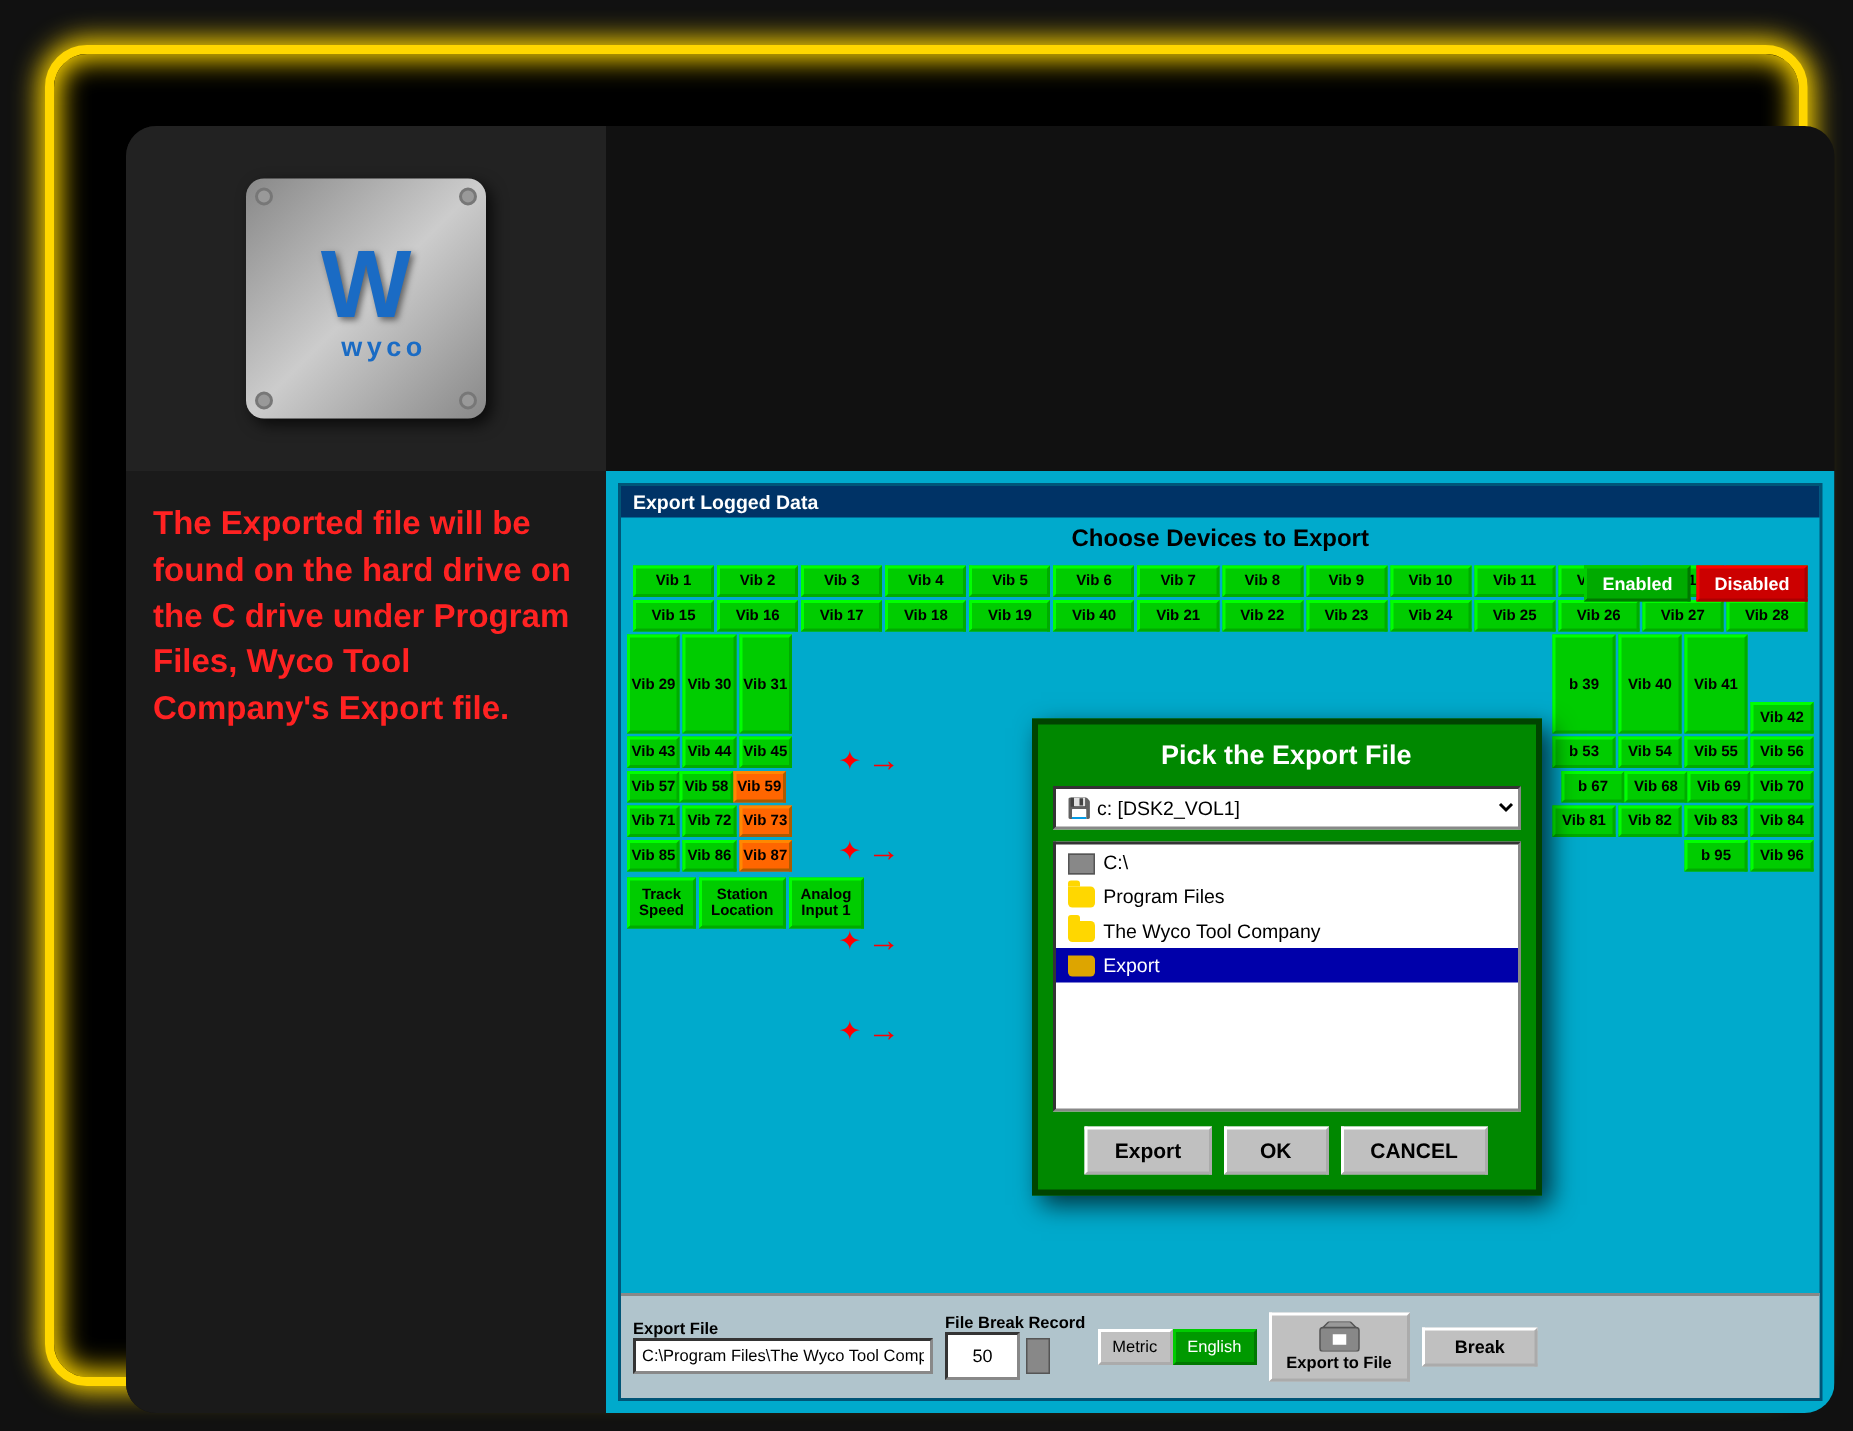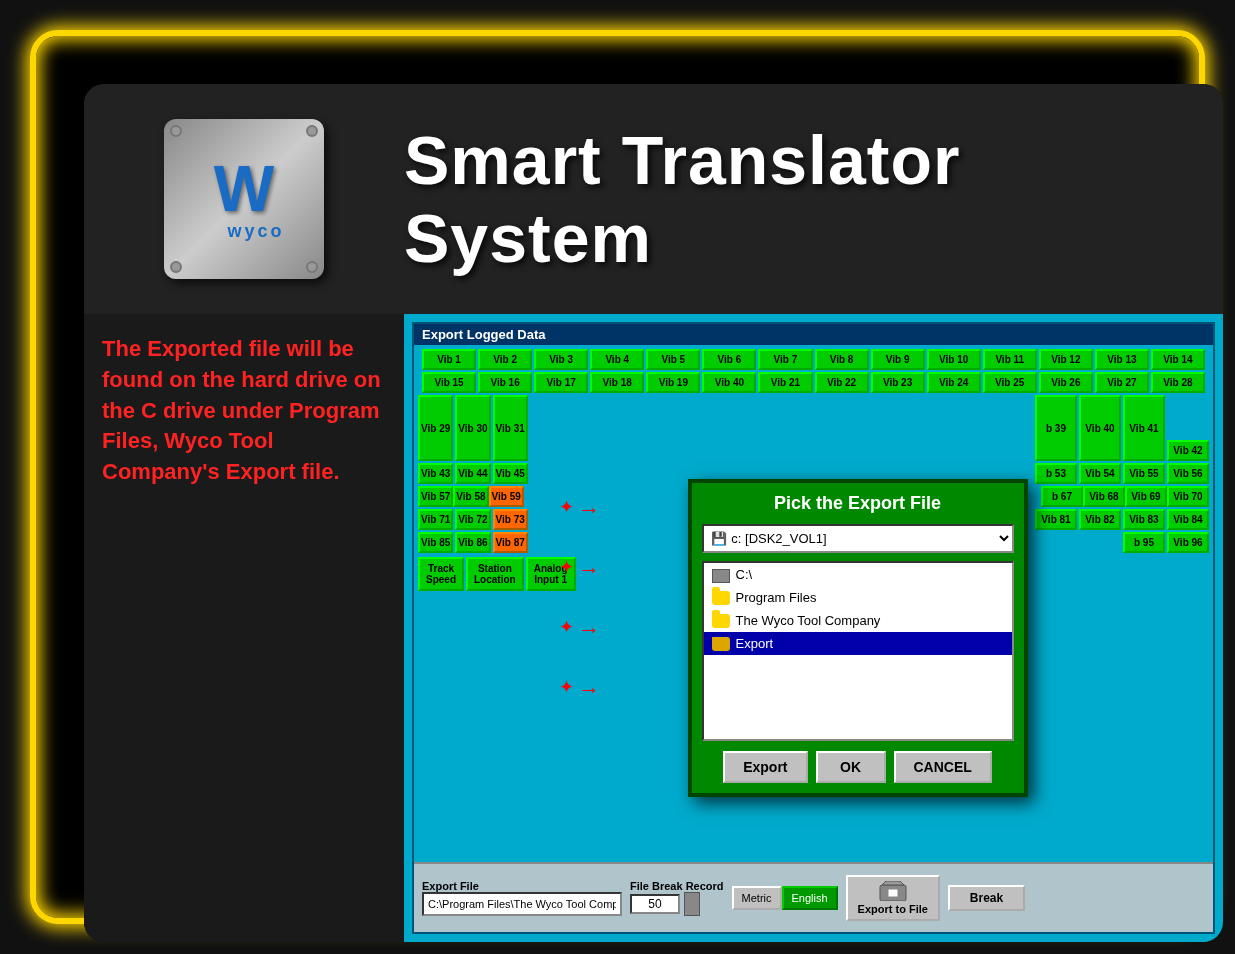--- a/index.html
+++ b/index.html
@@ -243,21 +243,21 @@
       width: 200px;
       height: 24px;
     }
 
     .file-break-input {
       background: #fff;
       border: 2px inset #888;
       font-size: 12px;
       padding: 2px 4px;
       width: 50px;
-      height: 20px;
+      height: 32px;
       text-align: center;
     }
 
     .export-file-btn {
       background: #C0C0C0;
       border: 2px outset #fff;
       padding: 4px 10px;
       font-size: 11px;
       font-weight: bold;
       cursor: pointer;
@@ -389,35 +389,40 @@
 
         <div style="position:absolute;top:6px;left:6px;width:12px;height:12px;background:#999;border-radius:50%;border:2px solid #777;"></div>
         <div style="position:absolute;top:6px;right:6px;width:12px;height:12px;background:#999;border-radius:50%;border:2px solid #777;"></div>
         <div style="position:absolute;bottom:6px;left:6px;width:12px;height:12px;background:#999;border-radius:50%;border:2px solid #777;"></div>
         <div style="position:absolute;bottom:6px;right:6px;width:12px;height:12px;background:#999;border-radius:50%;border:2px solid #777;"></div>
         <span class="logo-w">W</span>
         <span class="logo-wyco">wyco</span>
       </div>
     </div>
 
-    <div class="title-area">
-      <span class="main-title">Smart Translator System</span>
-    </div>
 
     <div class="left-text-area">
       <p class="left-text">The Exported file will be found on the hard drive on the C drive under Program Files, Wyco Tool Company's Export file.</p>
     </div>
 
     <div class="app-area">
       <div class="export-window">
 
         <div class="export-title-bar">
           <span>Export Logged Data</span>
         </div>
 
+        <div style="position:relative; padding: 2px 8px;">
+          <span class="devices-header" style="display:block;">Choose Devices to Export</span>
+
+          <div class="enabled-disabled">
+            <button class="btn-enabled">Enabled</button>
+            <button class="btn-disabled">Disabled</button>
+          </div>
+        </div>
 
         <div style="padding: 0 4px;">
 
           <div class="device-grid">
             <button class="vib-btn">Vib 1</button>
             <button class="vib-btn">Vib 2</button>
             <button class="vib-btn">Vib 3</button>
             <button class="vib-btn">Vib 4</button>
             <button class="vib-btn">Vib 5</button>
             <button class="vib-btn">Vib 6</button>

